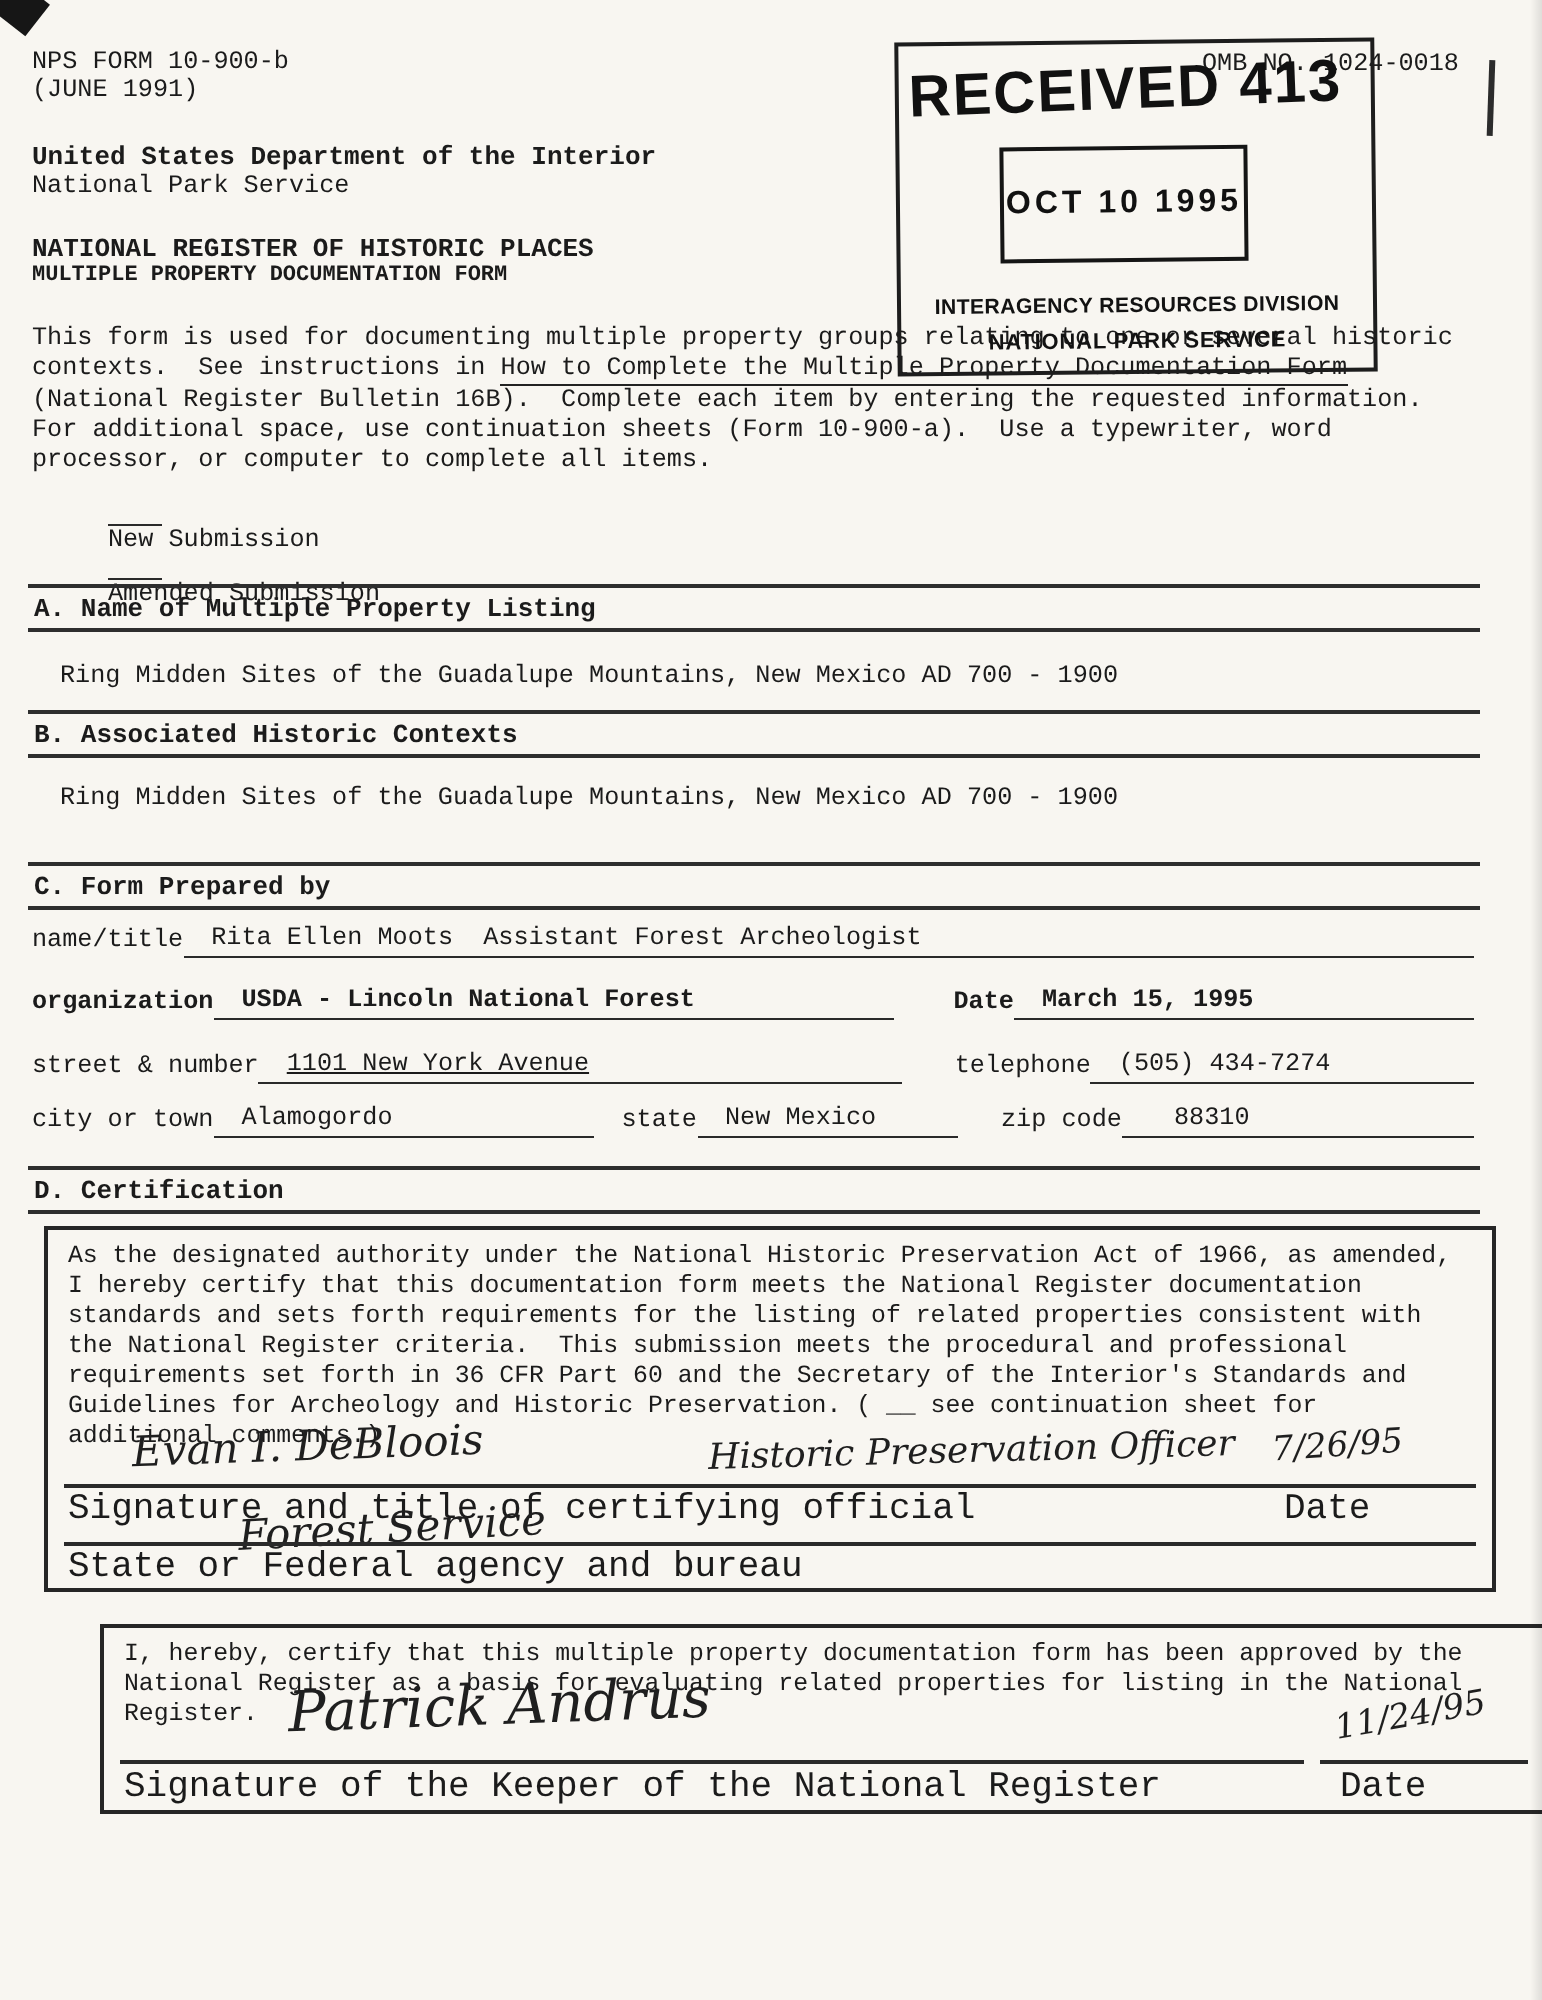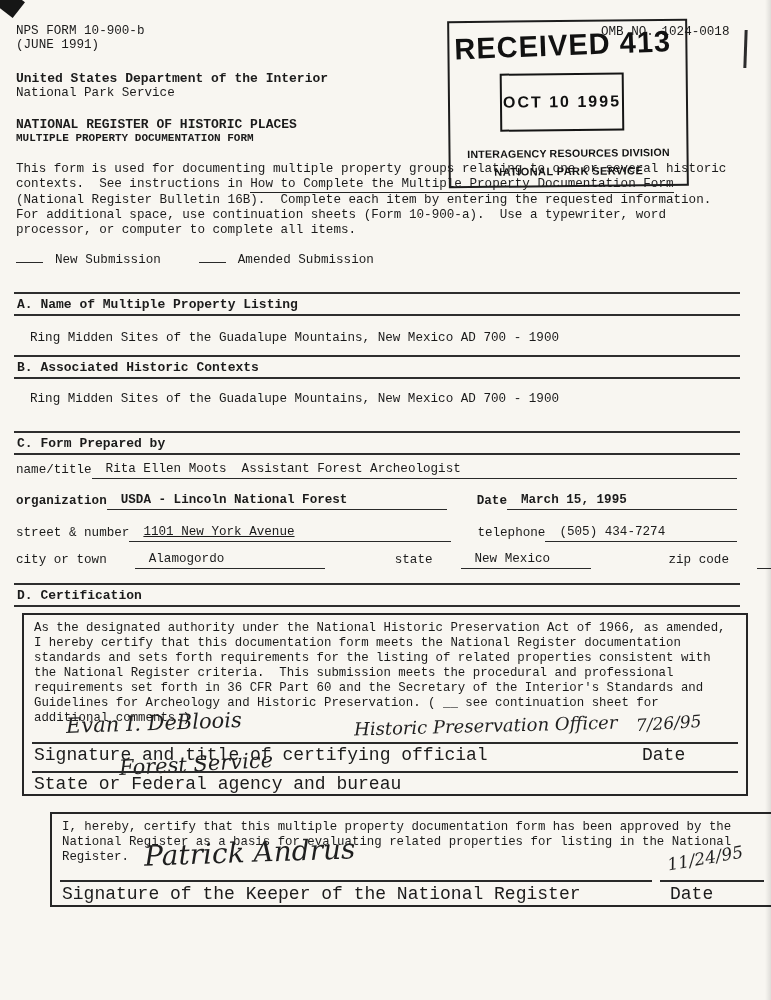--- a/index.html
+++ b/index.html
@@ -80,21 +80,21 @@
 
   <div class="abs stamp">
     <div class="stamp-received">RECEIVED 413</div>
     <div class="stamp-datebox">
       <span class="stamp-date">OCT 10 1995</span>
     </div>
     <div class="stamp-line stamp-div">INTERAGENCY RESOURCES DIVISION</div>
     <div class="stamp-line stamp-agy">NATIONAL PARK SERVICE</div>
   </div>
 
-  <div class="abs" style="left:16px;top:250px;display:flex;align-items:baseline;">
+  <div class="abs" style="left:16px;top:250px;display:flex;align-items:baseline;flex-direction:column;">
     <span class="blank" style="margin-right:12px;"></span>
     <span class="pre">New Submission</span>
     <span class="blank" style="margin-left:38px;margin-right:12px;"></span>
     <span class="pre">Amended Submission</span>
   </div>
 
   <div class="abs section-h" style="top:292px;">A. Name of Multiple Property Listing</div>
   <div class="abs pre" style="left:30px;top:331px;">Ring Midden Sites of the Guadalupe Mountains, New Mexico AD 700 - 1900</div>
 
   <div class="abs section-h" style="top:355px;">B. Associated Historic Contexts</div>
@@ -116,21 +116,21 @@
   </div>
 
   <div class="abs frow" style="top:524px;">
     <span class="flabel">street &amp; number</span>
     <span class="fval" style="width:308px;text-decoration:underline;">1101 New York Avenue</span>
     <span class="spacer" style="width:26px;"></span>
     <span class="flabel">telephone</span>
     <span class="fval grow">(505) 434-7274</span>
   </div>
 
-  <div class="abs frow" style="top:551px;gap:28px;">
+  <div class="abs frow" style="top:551px;">
     <span class="flabel">city or town</span>
     <span class="fval" style="width:176px;">Alamogordo</span>
     <span class="spacer" style="width:14px;"></span>
     <span class="flabel">state</span>
     <span class="fval" style="width:116px;">New Mexico</span>
     <span class="spacer" style="width:22px;"></span>
     <span class="flabel">zip code</span>
     <span class="fval grow" style="padding-left:26px;">88310</span>
   </div>
 

